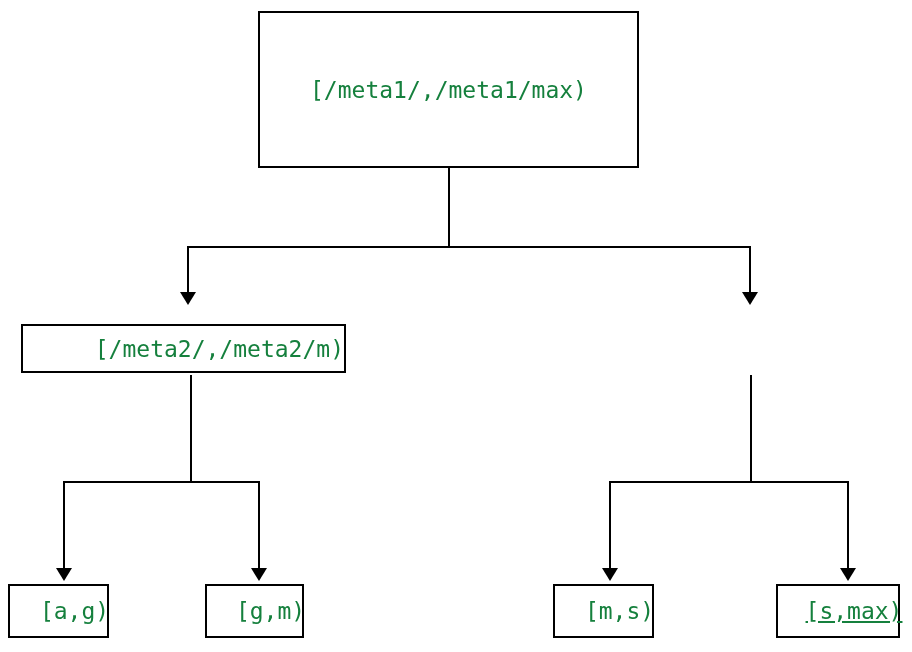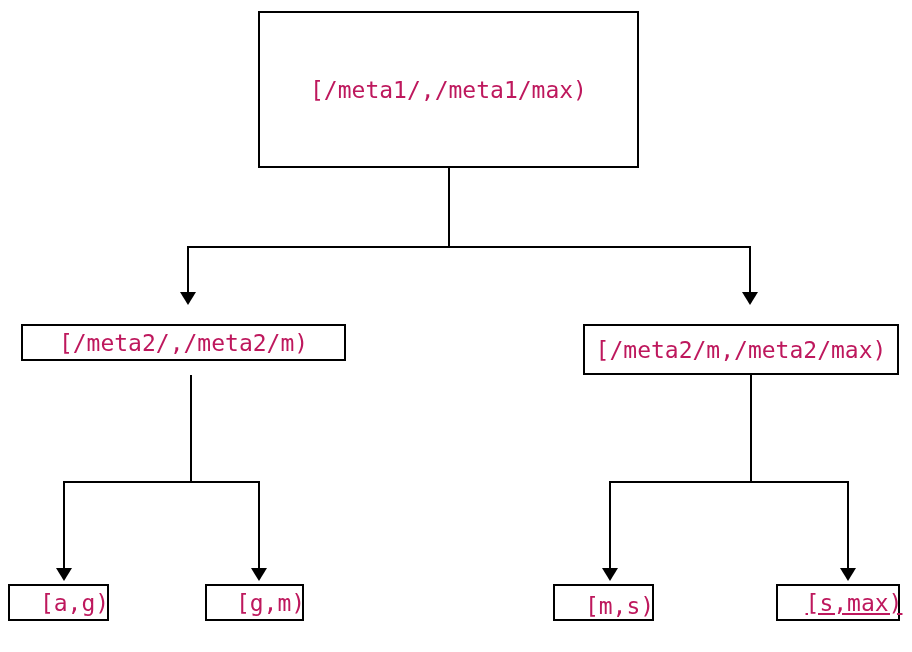--- a/index.html
+++ b/index.html
@@ -16,54 +16,55 @@
     font-family: "DejaVu Sans Mono", "Liberation Mono", monospace;
   }
   .node {
     position: absolute;
     box-sizing: border-box;
     border: 2px solid #000000;
     background: #ffffff;
     display: flex;
     align-items: center;
     justify-content: center;
-    color: #be185d;
+    color: #15803d;
     white-space: pre;
     letter-spacing: 0px;
   }
   .node-root {
     left: 258px;
     top: 11px;
     width: 381px;
     height: 157px;
     font-size: 23px;
   }
   .node-l2-left {
     left: 21px;
     top: 324px;
     width: 325px;
-    height: 37px;
+    height: 49px;
     font-size: 23px;
+    justify-content: flex-end;
   }
   .node-l2-right {
     left: 583px;
     top: 324px;
     width: 316px;
     height: 51px;
     font-size: 23px;
   }
   .node-leaf {
     top: 584px;
-    height: 37px;
+    height: 54px;
     font-size: 23px;
     padding-left: 32px;
   }
   .leaf-ag   { left: 8px;   width: 101px; }
   .leaf-gm   { left: 205px; width: 99px; text-align: center;  }
-  .leaf-ms   { left: 553px; width: 101px; align-items: flex-end; }
+  .leaf-ms   { left: 553px; width: 101px; }
   .leaf-smax { left: 776px; width: 124px; text-decoration: underline; }
 
   .edge {
     position: absolute;
     background: #000000;
   }
   .edge-v { width: 2px; }
   .edge-h { height: 2px; }
 
   .arrow {
@@ -88,23 +89,20 @@
   <div class="edge edge-h" style="left:187px; top:246px; width:563px;"></div>
   <div class="edge edge-v" style="left:187px; top:246px; height:48px;"></div>
   <div class="arrow" style="left:180px; top:292px;"></div>
   <div class="edge edge-v" style="left:749px; top:246px; height:48px;"></div>
   <div class="arrow" style="left:742px; top:292px;"></div>
 
   <div class="node node-l2-left">
     <span>[/meta2/,/meta2/m)</span>
   </div>
 
-  <div class="node node-l2-right">
-    <span>[/meta2/m,/meta2/max)</span>
-  </div>
 
   <div class="edge edge-v" style="left:190px; top:375px; height:107px;"></div>
   <div class="edge edge-h" style="left:63px; top:481px; width:197px;"></div>
   <div class="edge edge-v" style="left:63px; top:481px; height:89px;"></div>
   <div class="arrow" style="left:56px; top:568px;"></div>
   <div class="edge edge-v" style="left:258px; top:481px; height:89px;"></div>
   <div class="arrow" style="left:251px; top:568px;"></div>
 
   <div class="edge edge-v" style="left:750px; top:375px; height:107px;"></div>
   <div class="edge edge-h" style="left:609px; top:481px; width:240px;"></div>

